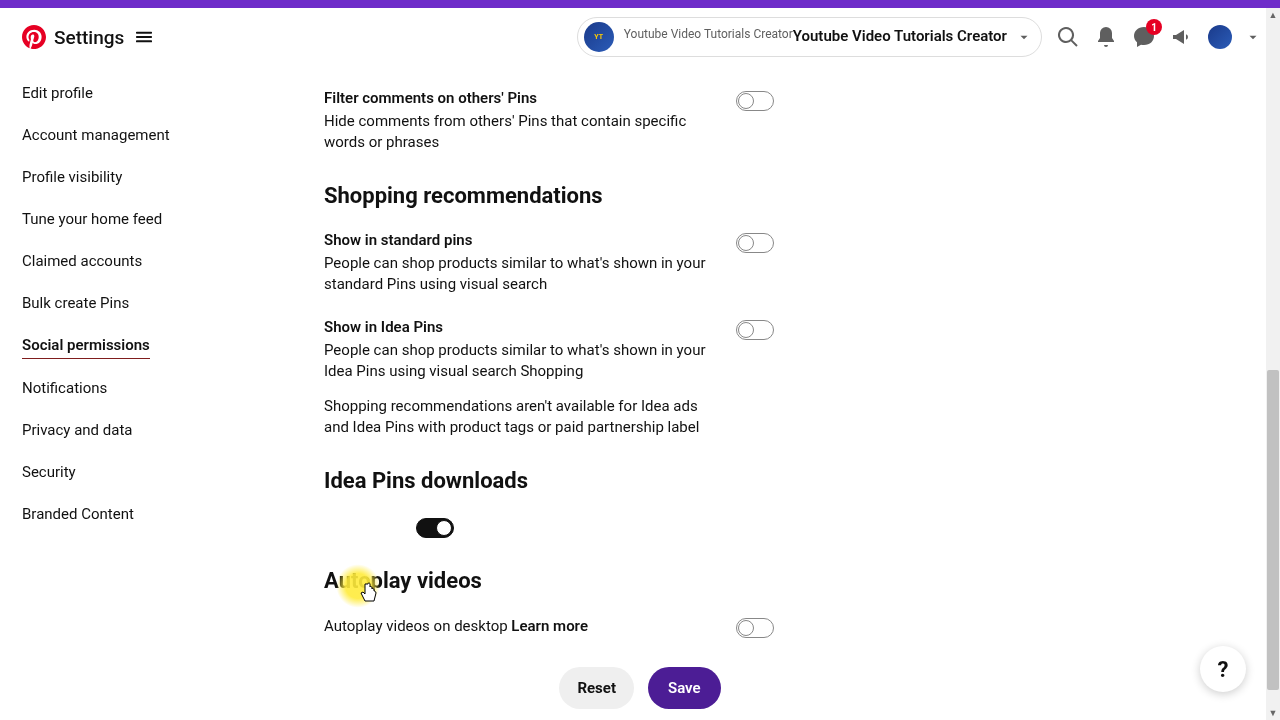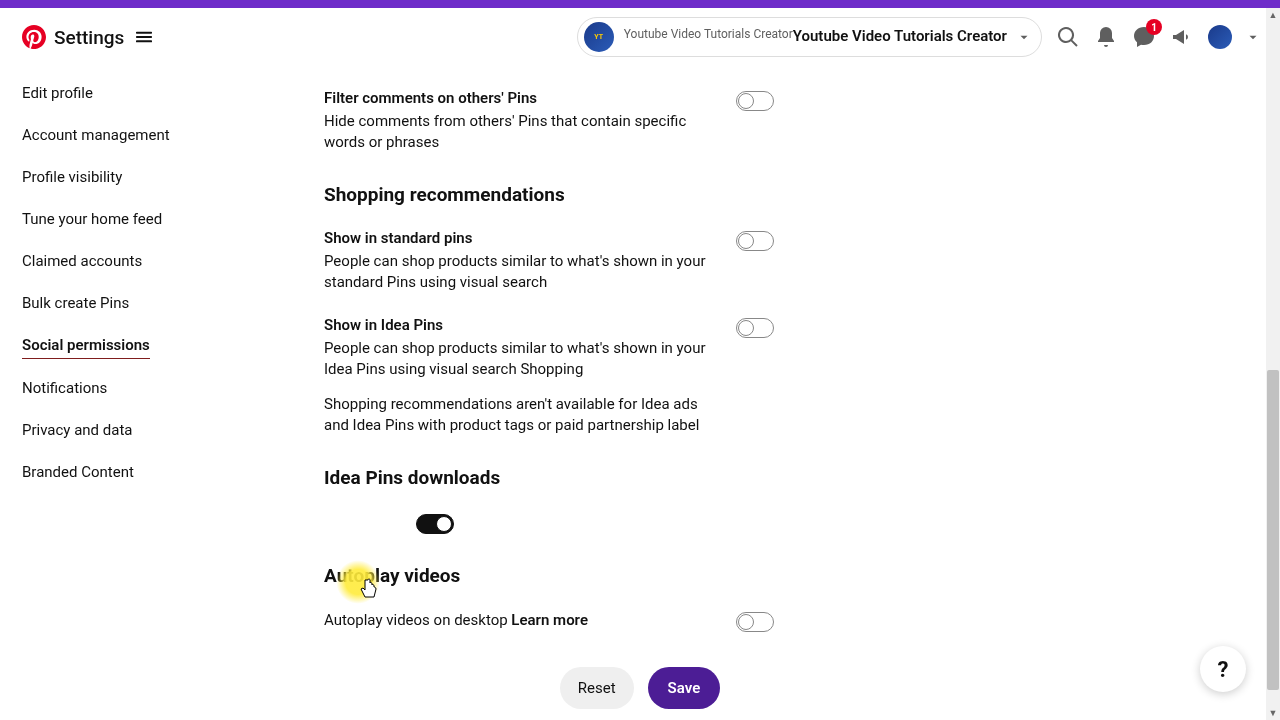--- a/index.html
+++ b/index.html
@@ -149,21 +149,21 @@
     .content {
       flex: 1;
       padding: 0 40px 0 64px;
       overflow-y: auto;
       position: relative;
     }
     .setting-block {
       margin-top: 18px;
     }
     .section-heading {
-      font-size: 19px;
+      font-size: 22px;
       font-weight: 700;
       color: #111;
       margin-top: 30px;
       margin-bottom: 12px;
     }
     .row {
       display: flex;
       align-items: flex-start;
       gap: 20px;
       margin-bottom: 14px;
@@ -235,21 +235,21 @@
       justify-content: center;
       gap: 14px;
       background: #fff;
     }
     .btn-reset {
       background: #efefef;
       border: none;
       border-radius: 24px;
       padding: 12px 18px;
       font-size: 15px;
-      font-weight: 400;
+      font-weight: 700;
       cursor: pointer;
       color: #111;
     }
     .btn-save {
       background: #4c1d95;
       color: #fff;
       border: none;
       border-radius: 24px;
       padding: 12px 20px;
       font-size: 15px;
@@ -375,20 +375,21 @@
   <div class="sidebar">
     <span class="sidebar-item">Edit profile</span>
     <span class="sidebar-item">Account management</span>
     <span class="sidebar-item">Profile visibility</span>
     <span class="sidebar-item">Tune your home feed</span>
     <span class="sidebar-item">Claimed accounts</span>
     <span class="sidebar-item">Bulk create Pins</span>
     <span class="sidebar-item active">Social permissions</span>
     <span class="sidebar-item">Notifications</span>
     <span class="sidebar-item">Privacy and data</span>
+    <span class="sidebar-item">Security</span>
     <span class="sidebar-item">Branded Content</span>
   </div>
 
   <div class="content">
     <div class="setting-block">
       <div class="row">
         <div class="row-text">
           <div class="row-title">Filter comments on others' Pins</div>
           <div class="row-desc">Hide comments from others' Pins that contain specific words or phrases</div>
         </div>

